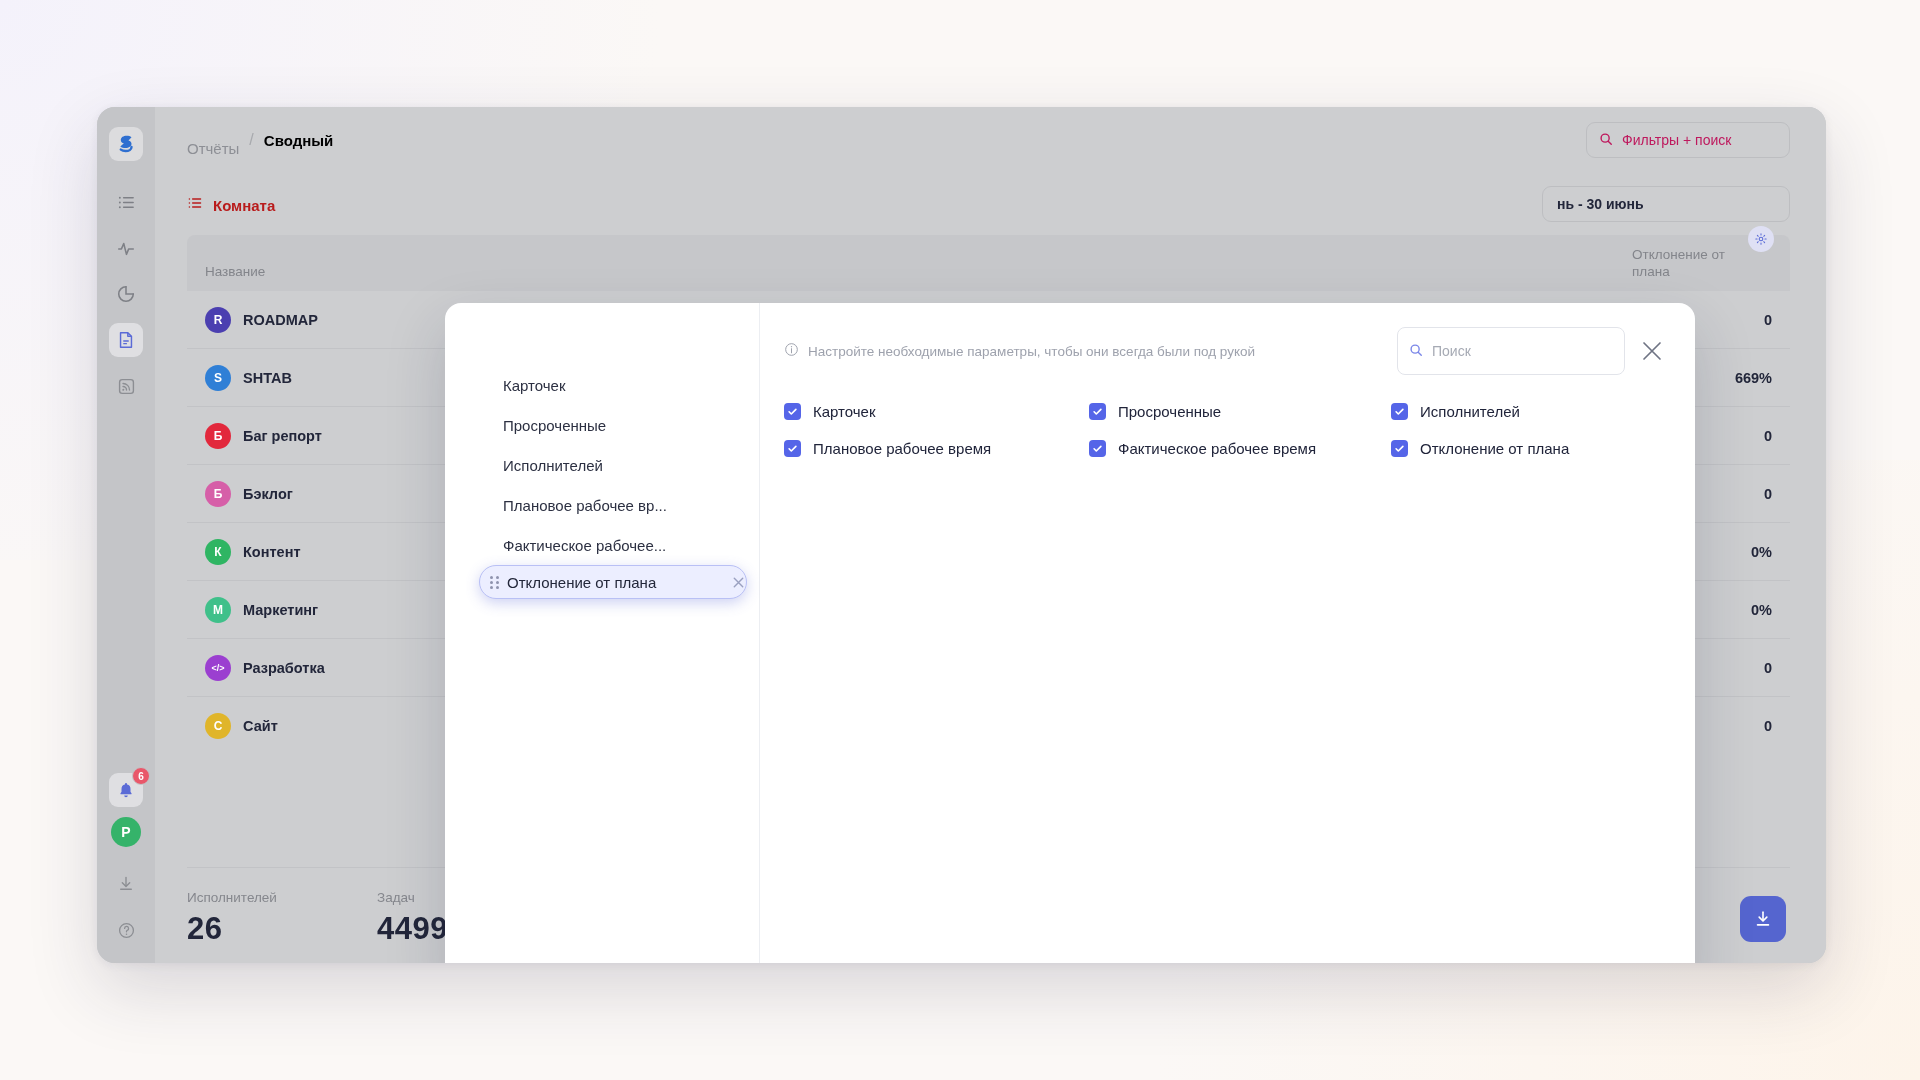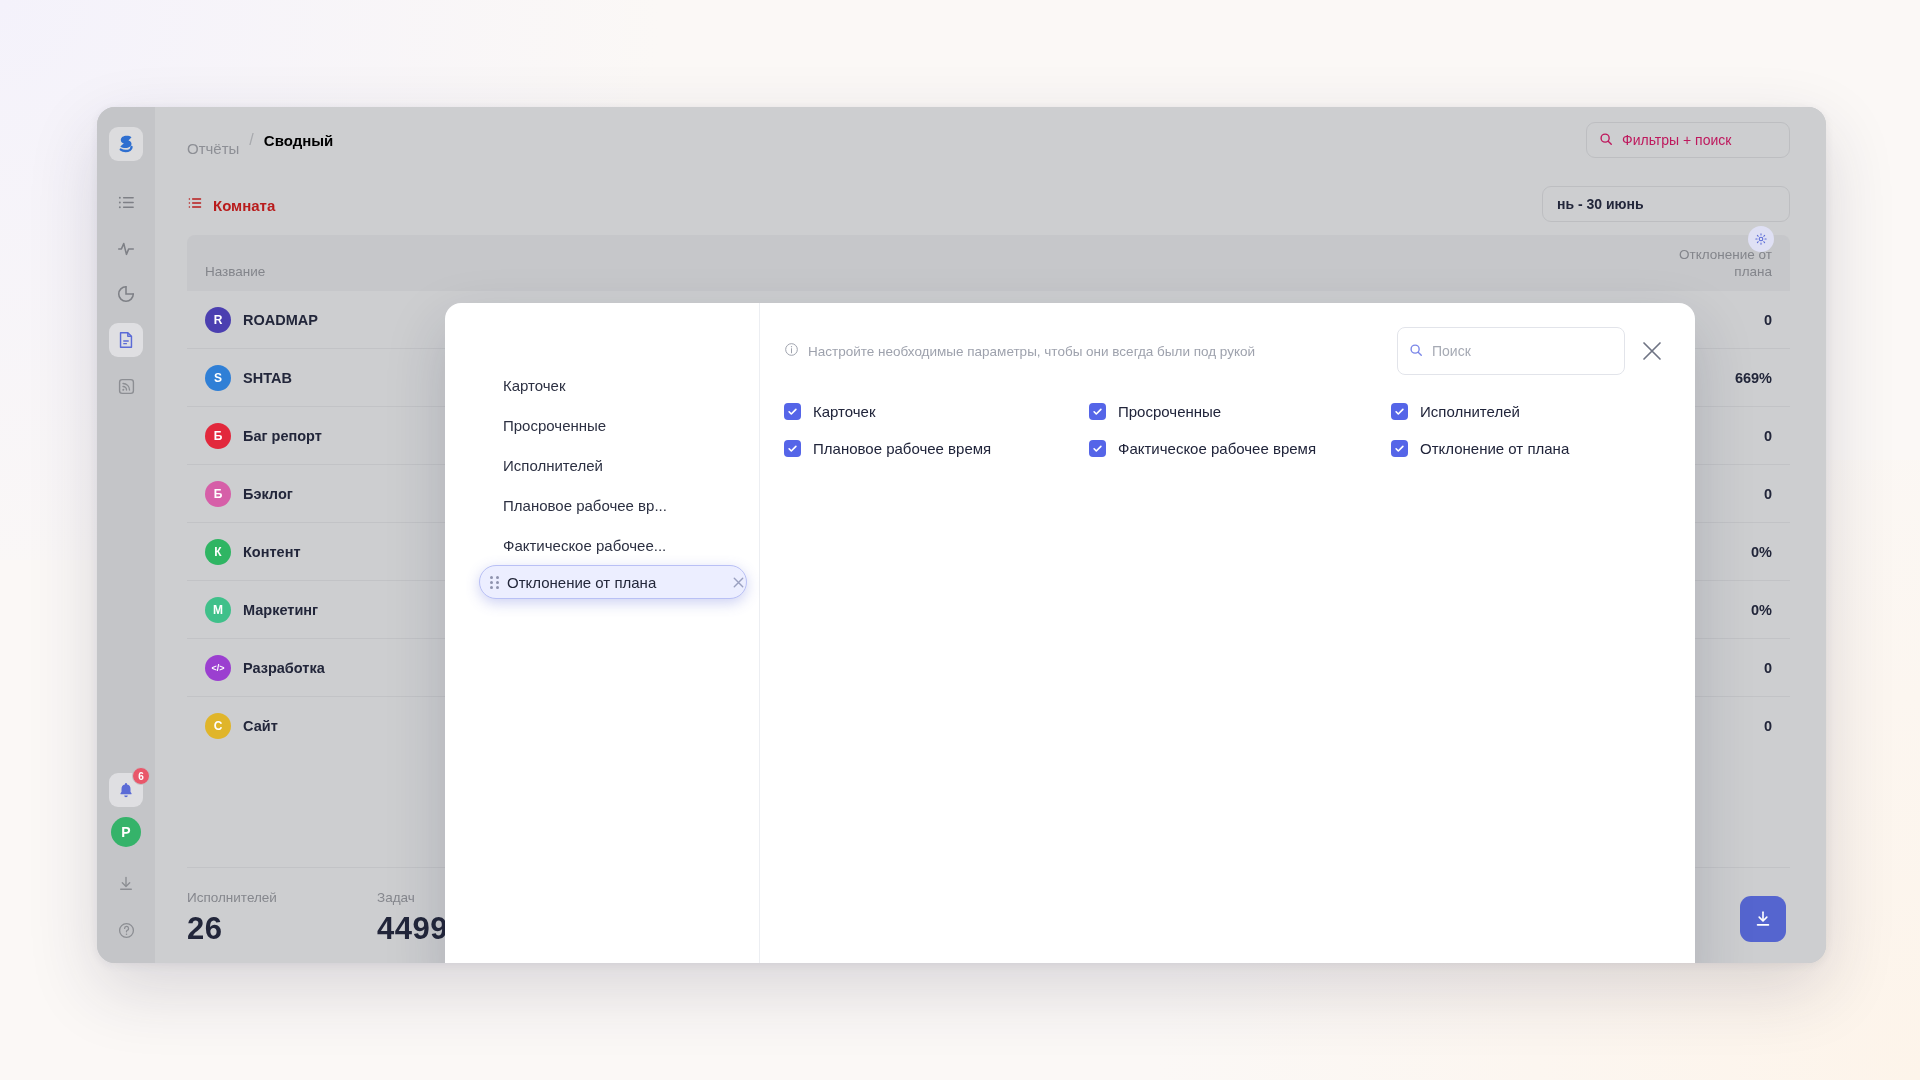--- a/index.html
+++ b/index.html
@@ -140,21 +140,21 @@
   .thead {
     display: flex; align-items: flex-end;
     height: 56px;
     background: #c6c7ca;
     border-radius: 8px 8px 0 0;
     padding: 0 18px 10px 18px;
     position: relative;
   }
   .th { color: #83858b; font-size: 13.5px; line-height: 1.25; }
   .th-name { flex: 1 1 auto; }
-  .th-dev  { width: 140px; text-align: right; }
+  .th-dev  { width: 140px; }
   .gear-badge {
     position: absolute; right: 16px; top: -9px;
     width: 26px; height: 26px; border-radius: 50%;
     background: #dfe0f4; color: #5b6bd6;
     display: flex; align-items: center; justify-content: center;
   }
   .trow {
     display: flex; align-items: center;
     height: 58px;
     border-bottom: 1px solid #c2c3c6;

